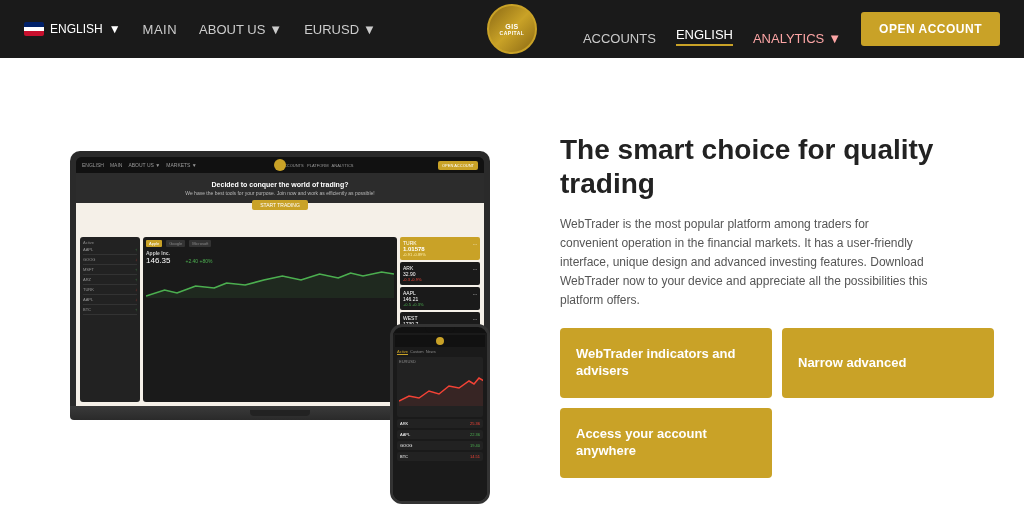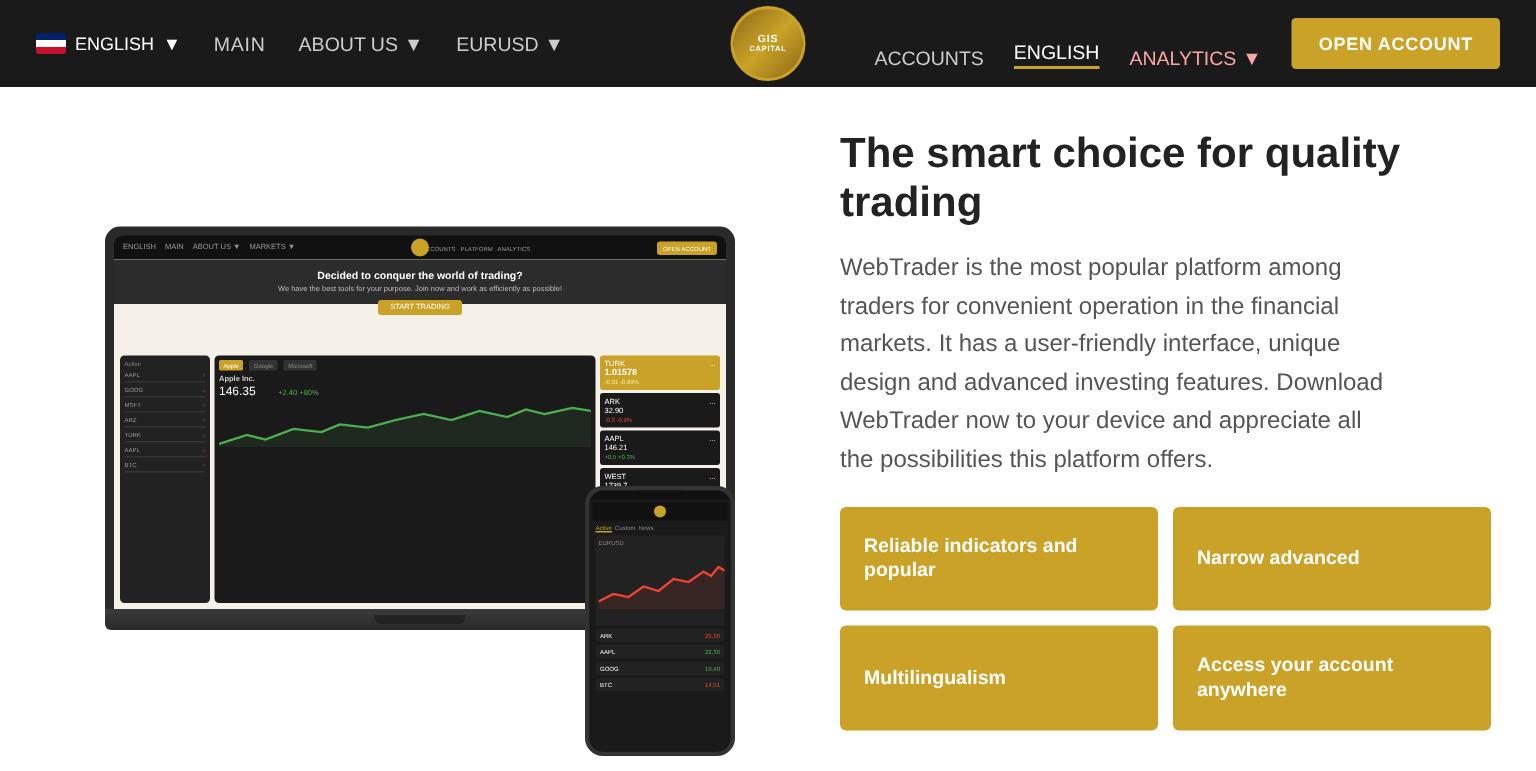--- a/index.html
+++ b/index.html
@@ -375,34 +375,34 @@
       justify-content: space-between;
       color: #fff;
       font-size: 4px;
     }
     .phone-list-val { color: #4caf50; font-size: 4px; }
     .phone-list-val.red { color: #f44336; }
 
     
     .right-section {
       flex: 1;
-      padding: 20px 30px 20px 20px;
+      padding: 20px 30px 36px 20px;
       display: flex;
       flex-direction: column;
-      justify-content: center;
+      justify-content: flex-end;
     }
     .section-title {
       font-size: 28px;
       font-weight: bold;
       color: #222;
       line-height: 1.2;
       margin-bottom: 14px;
     }
     .section-desc {
-      font-size: 16px;
+      font-size: 12px;
       color: #555;
       line-height: 1.6;
       margin-bottom: 18px;
       max-width: 370px;
     }
     .features-grid {
       display: grid;
       grid-template-columns: 1fr 1fr;
       gap: 10px;
     }
@@ -632,20 +632,19 @@
           </div>
         </div>
       </div>
     </div>
   </div>
 
   <div class="right-section">
     <h1 class="section-title">The smart choice for quality trading</h1>
     <p class="section-desc">WebTrader is the most popular platform among traders for convenient operation in the financial markets. It has a user-friendly interface, unique design and advanced investing features. Download WebTrader now to your device and appreciate all the possibilities this platform offers.</p>
     <div class="features-grid">
-      <button class="feature-btn tall">Reliable indicators and popular</button>
+      <button class="feature-btn tall">WebTrader indicators and advisers</button>
       <button class="feature-btn">Narrow advanced</button>
-      <button class="feature-btn">Multilingualism</button>
       <button class="feature-btn tall">Access your account anywhere</button>
     </div>
   </div>
 
 </div>
 
 </body></html>

